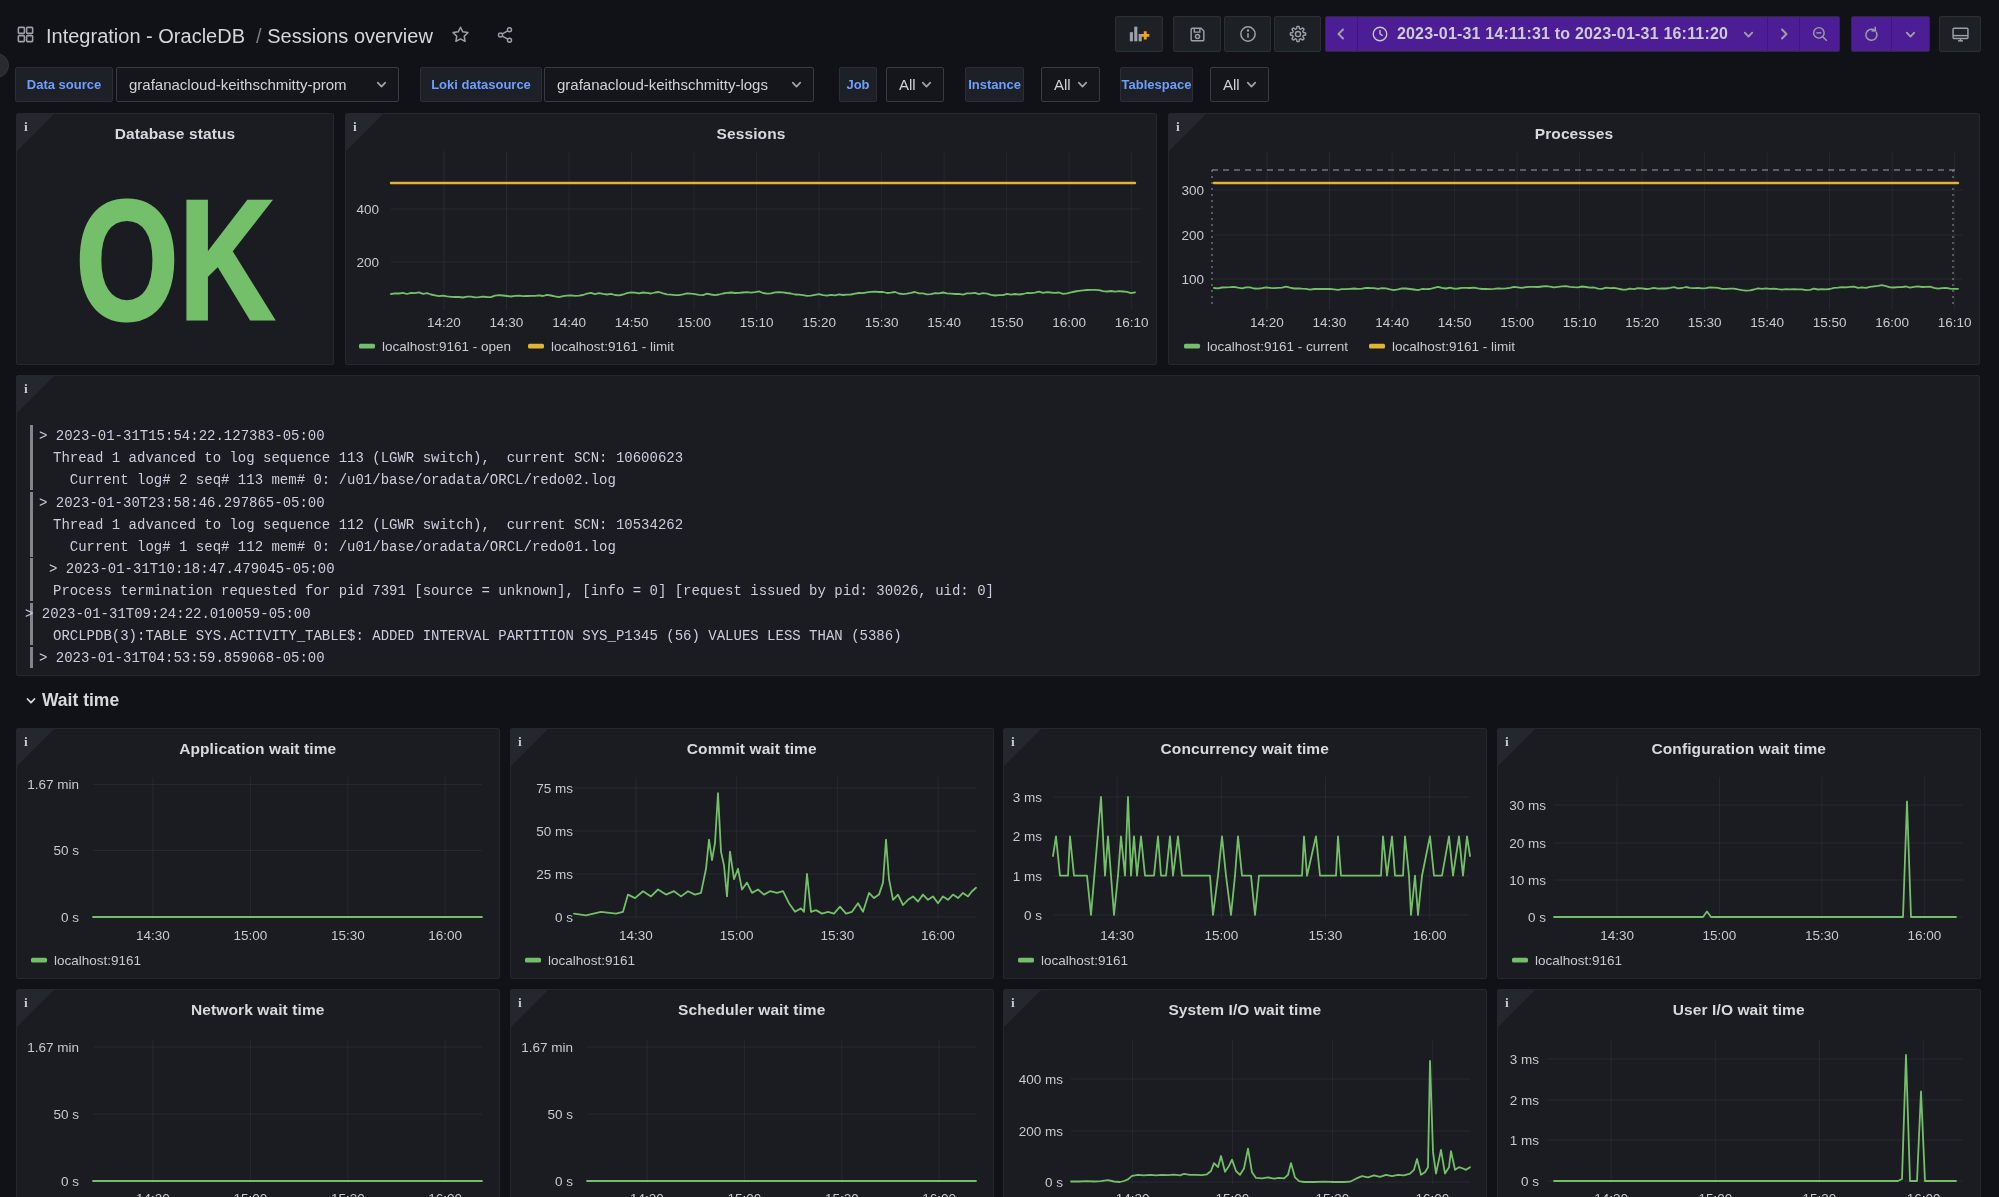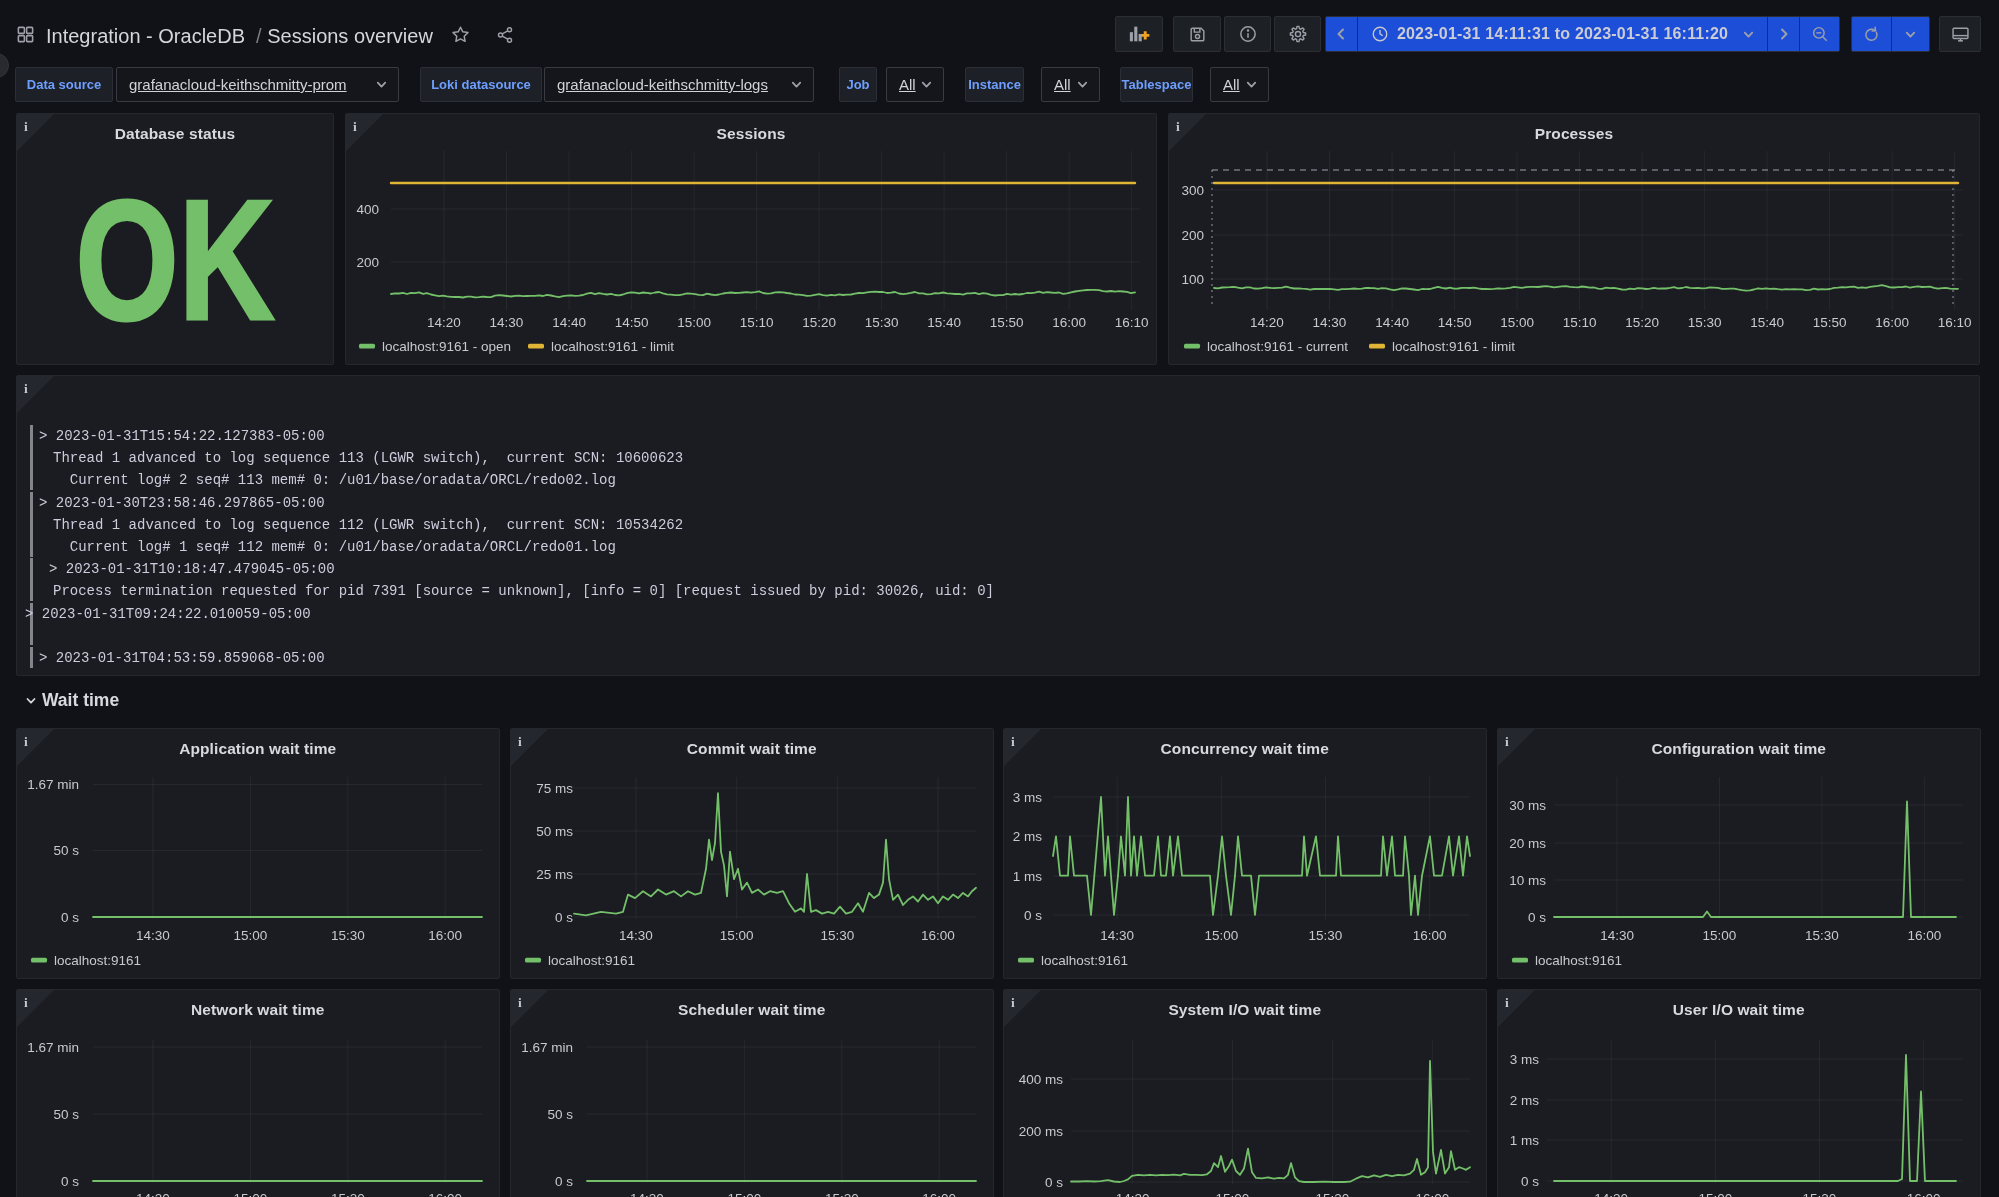--- a/index.html
+++ b/index.html
@@ -9,26 +9,26 @@
 .tri-i { position:absolute; left:7px; top:5px; font-family:"Liberation Serif", serif; font-style:normal; font-weight:700; font-size:13.5px; color:#c8c9cd; }
 .ptitle { position:absolute; top:11px; left:0; right:0; text-align:center; font-size:15.5px; font-weight:700; color:#d8d9dd; letter-spacing:0.1px; }
 .okbig { position:absolute; left:0; right:0; top:84px; text-align:center; font-size:170px; font-weight:700; color:#74bf69; line-height:124px; transform:scaleX(0.78); -webkit-text-stroke:3px #74bf69; }
 .chart { position:absolute; left:0; top:0; }
 .logbar { position:absolute; left:13px; width:3px; background:#83858d; }
 .logline { position:absolute; font-family:"Liberation Mono", monospace; font-size:14px; color:#ccccdc; white-space:pre; line-height:22.2px; }
 .secthead { position:absolute; left:24px; top:690px; display:flex; align-items:center; font-size:17.5px; font-weight:700; color:#d8d9dd; }
 .navtitle { position:absolute; left:46px; top:24.5px; font-size:20px; font-weight:500; color:#d5d6db; }
 .navtitle .slash { color:#7a7c83; font-weight:400; }
 .navbtn { position:absolute; top:16px; height:36px; background:#1d2025; border:1px solid #2c2e35; border-radius:2px; display:flex; align-items:center; justify-content:center; }
-.navgroup { position:absolute; top:16px; height:36px; background:#1d4ed8; border:1px solid #2c2e35; border-radius:2px; display:flex; }
+.navgroup { position:absolute; top:16px; height:36px; background:#4c1d95; border:1px solid #2c2e35; border-radius:2px; display:flex; }
 .tseg { height:100%; display:flex; align-items:center; justify-content:center; border-right:1px solid #2c2e35; }
 .trtext { font-size:16px; letter-spacing:0.2px; font-weight:700; color:#cbccd4; margin-left:8px; }
 .edgecirc { position:absolute; left:-16px; top:53px; width:25px; height:25px; border-radius:50%; background:#282a30; border:1px solid #33353b; }
 .vlabel { position:absolute; top:67px; height:35px; background:#1d2026; border:1px solid #2b2e35; border-radius:2px; color:#6e9fff; font-size:13px; font-weight:700; display:flex; align-items:center; justify-content:center; }
-.vvalue { position:absolute; top:67px; height:35px; background:#14161b; border:1px solid #383b44; border-radius:2px; color:#d2d3d7; font-size:15px; display:flex; align-items:center; justify-content:space-between; padding:0 10px 0 12px;text-decoration:underline; }
+.vvalue { position:absolute; top:67px; height:35px; background:#14161b; border:1px solid #383b44; border-radius:2px; color:#d2d3d7; font-size:15px; display:flex; align-items:center; justify-content:space-between; padding:0 10px 0 12px; }
 .vvalue span { white-space:nowrap; }
 </style></head>
 <body>
 <svg class="abs" style="left:16px;top:25px" width="19" height="19" viewBox="0 0 24 24" fill="none" stroke="#9da0a8" stroke-width="2">
     <rect x="3" y="3" width="7.6" height="7.6" rx="1"></rect>
     <rect x="13.4" y="3" width="7.6" height="7.6" rx="1"></rect>
     <rect x="3" y="13.4" width="7.6" height="7.6" rx="1"></rect>
     <rect x="13.4" y="13.4" width="7.6" height="7.6" rx="1"></rect>
   </svg>
 <div class="navtitle"><span>Integration - OracleDB</span><span class="slash">&nbsp;&nbsp;/&nbsp;</span><span>Sessions overview</span></div>
@@ -261,20 +261,21 @@
     <div class="logline" style="top:93.4px;left:36px">  Current log# 2 seq# 113 mem# 0: /u01/base/oradata/ORCL/redo02.log</div>
     <div class="logbar" style="top:115.6px;height:65.1px"></div>
     <div class="logline" style="top:115.6px;left:22px">&gt; 2023-01-30T23:58:46.297865-05:00</div>
     <div class="logline" style="top:137.8px;left:36px">Thread 1 advanced to log sequence 112 (LGWR switch),  current SCN: 10534262</div>
     <div class="logline" style="top:160.0px;left:36px">  Current log# 1 seq# 112 mem# 0: /u01/base/oradata/ORCL/redo01.log</div>
     <div class="logbar" style="top:182.2px;height:42.9px"></div>
     <div class="logline" style="top:182.2px;left:32px">&gt; 2023-01-31T10:18:47.479045-05:00</div>
     <div class="logline" style="top:204.4px;left:36px">Process termination requested for pid 7391 [source = unknown], [info = 0] [request issued by pid: 30026, uid: 0]</div>
     <div class="logbar" style="top:226.6px;height:42.9px"></div>
     <div class="logline" style="top:226.6px;left:8px">&gt; 2023-01-31T09:24:22.010059-05:00</div>
+    <div class="logline" style="top:248.8px;left:36px">ORCLPDB(3):TABLE SYS.ACTIVITY_TABLE$: ADDED INTERVAL PARTITION SYS_P1345 (56) VALUES LESS THAN (5386)</div>
     <div class="logbar" style="top:271.0px;height:20.7px"></div>
     <div class="logline" style="top:271.0px;left:22px">&gt; 2023-01-31T04:53:59.859068-05:00</div>
 </div>
 <div class="secthead"><svg width="14" height="14" viewBox="0 0 14 14" style="margin-right:4px">
       <polyline points="3.5,5 7,8.7 10.5,5" fill="none" stroke="#d5d6db" stroke-width="1.8" stroke-linecap="round" stroke-linejoin="round"></polyline>
     </svg>Wait time</div>
 <div class="panel" style="left:16px;top:728px;width:483.5px;height:251px">
 <div class="tri"></div>
     <div class="tri-i">i</div>
 <div class="ptitle">Application wait time</div>

